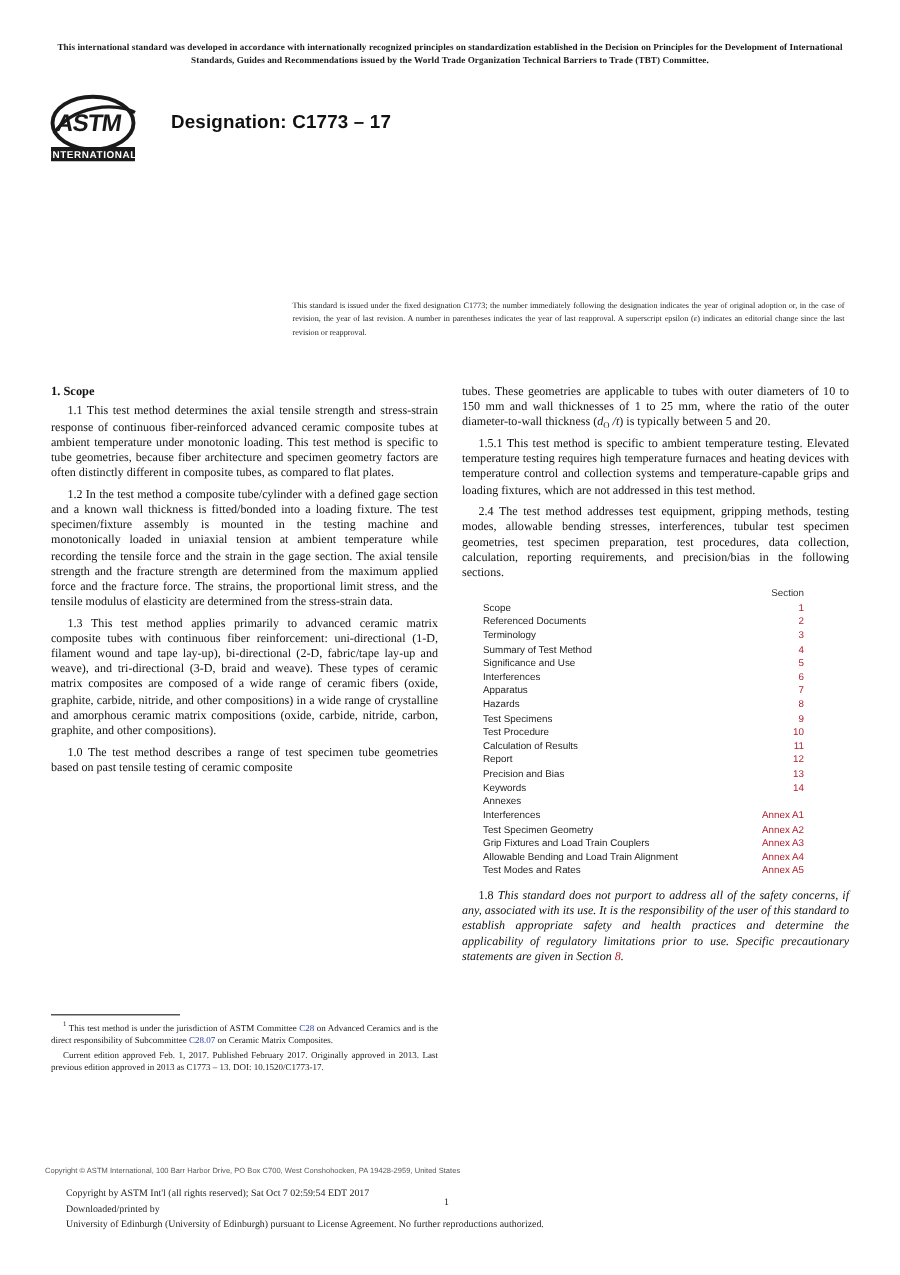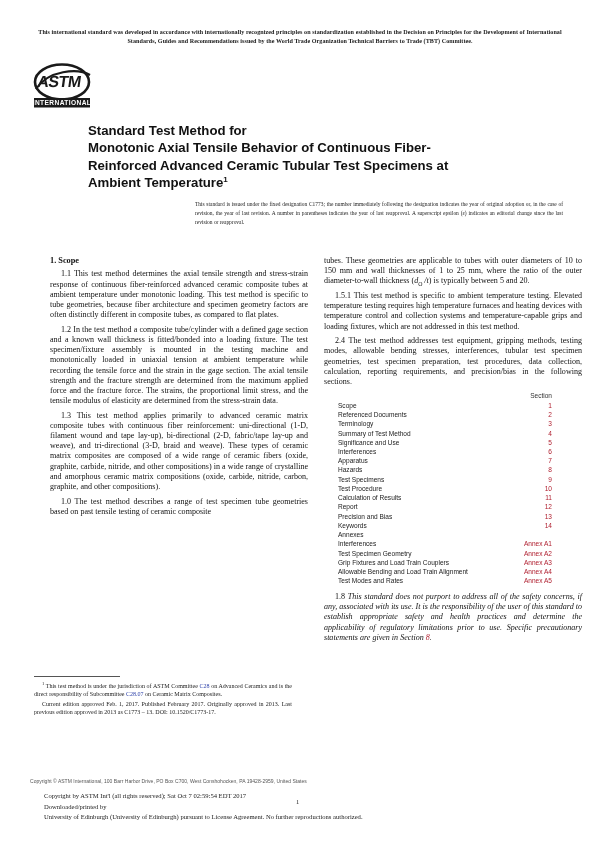--- a/index.html
+++ b/index.html
@@ -99,21 +99,20 @@
   
   .col {
     position: absolute;
     top: 256px;
     width: 258px;
     font-family: "Liberation Serif", serif;
     font-size: 8.05px;
     line-height: 1.265;
     text-align: justify;
     color: #111;
-    margin-left: 16px;
   }
   .col-left  { left: 34px; }
   .col-right { left: 308px; }
 
   .sec-head {
     font-weight: bold;
     font-size: 8.3px;
     margin: 0 0 3px 0;
   }
   p.para {
@@ -213,28 +212,23 @@
   <div class="masthead">
     <div class="astm-logo">
       <svg width="62" height="48" viewBox="0 0 62 48" xmlns="http://www.w3.org/2000/svg" aria-hidden="true">
         <ellipse cx="30" cy="20" rx="27" ry="17.5" fill="none" stroke="#1a1a1a" stroke-width="2.6"></ellipse>
         <path d="M4 27 C 16 8, 46 6, 58 13" fill="none" stroke="#1a1a1a" stroke-width="2.2"></path>
         <text x="30" y="25.5" font-family="Liberation Sans, sans-serif" font-size="16" font-weight="bold" text-anchor="middle" fill="#1a1a1a" transform="skewX(-8)" letter-spacing="-0.5">ASTM</text>
         <rect x="2" y="36" width="56" height="9.5" fill="#1a1a1a"></rect>
         <text x="30" y="43.4" font-family="Liberation Sans, sans-serif" font-size="6.6" font-weight="bold" text-anchor="middle" fill="#ffffff" letter-spacing="0.4">INTERNATIONAL</text>
       </svg>
     </div>
-  </div>
-
-  <div class="title-block">
-    <div>Standard Test Method for</div>
-    <div>Monotonic Axial Tensile Behavior of Continuous Fiber-</div>
-    <div>Reinforced Advanced Ceramic Tubular Test Specimens at</div>
-    <div><span>Ambient Temperature</span><sup>1</sup></div>
-  </div>
+    <div class="designation">Designation: C1773 – 17</div>
+  </div>
+
 
   <div class="issue-note">This standard is issued under the fixed designation C1773; the number immediately following the designation indicates the year of original adoption or, in the case of revision, the year of last revision. A number in parentheses indicates the year of last reapproval. A superscript epsilon (ε) indicates an editorial change since the last revision or reapproval.</div>
 
   <div class="col col-left">
     <div class="sec-head">1. Scope</div>
     <p class="para">1.1 This test method determines the axial tensile strength and stress-strain response of continuous fiber-reinforced advanced ceramic composite tubes at ambient temperature under monotonic loading. This test method is specific to tube geometries, because fiber architecture and specimen geometry factors are often distinctly different in composite tubes, as compared to flat plates.</p>
     <p class="para">1.2 In the test method a composite tube/cylinder with a defined gage section and a known wall thickness is fitted/bonded into a loading fixture. The test specimen/fixture assembly is mounted in the testing machine and monotonically loaded in uniaxial tension at ambient temperature while recording the tensile force and the strain in the gage section. The axial tensile strength and the fracture strength are determined from the maximum applied force and the fracture force. The strains, the proportional limit stress, and the tensile modulus of elasticity are determined from the stress-strain data.</p>
     <p class="para">1.3 This test method applies primarily to advanced ceramic matrix composite tubes with continuous fiber reinforcement: uni-directional (1-D, filament wound and tape lay-up), bi-directional (2-D, fabric/tape lay-up and weave), and tri-directional (3-D, braid and weave). These types of ceramic matrix composites are composed of a wide range of ceramic fibers (oxide, graphite, carbide, nitride, and other compositions) in a wide range of crystalline and amorphous ceramic matrix compositions (oxide, carbide, nitride, carbon, graphite, and other compositions).</p>
     <p class="para">1.0 The test method describes a range of test specimen tube geometries based on past tensile testing of ceramic composite</p>
   </div>

